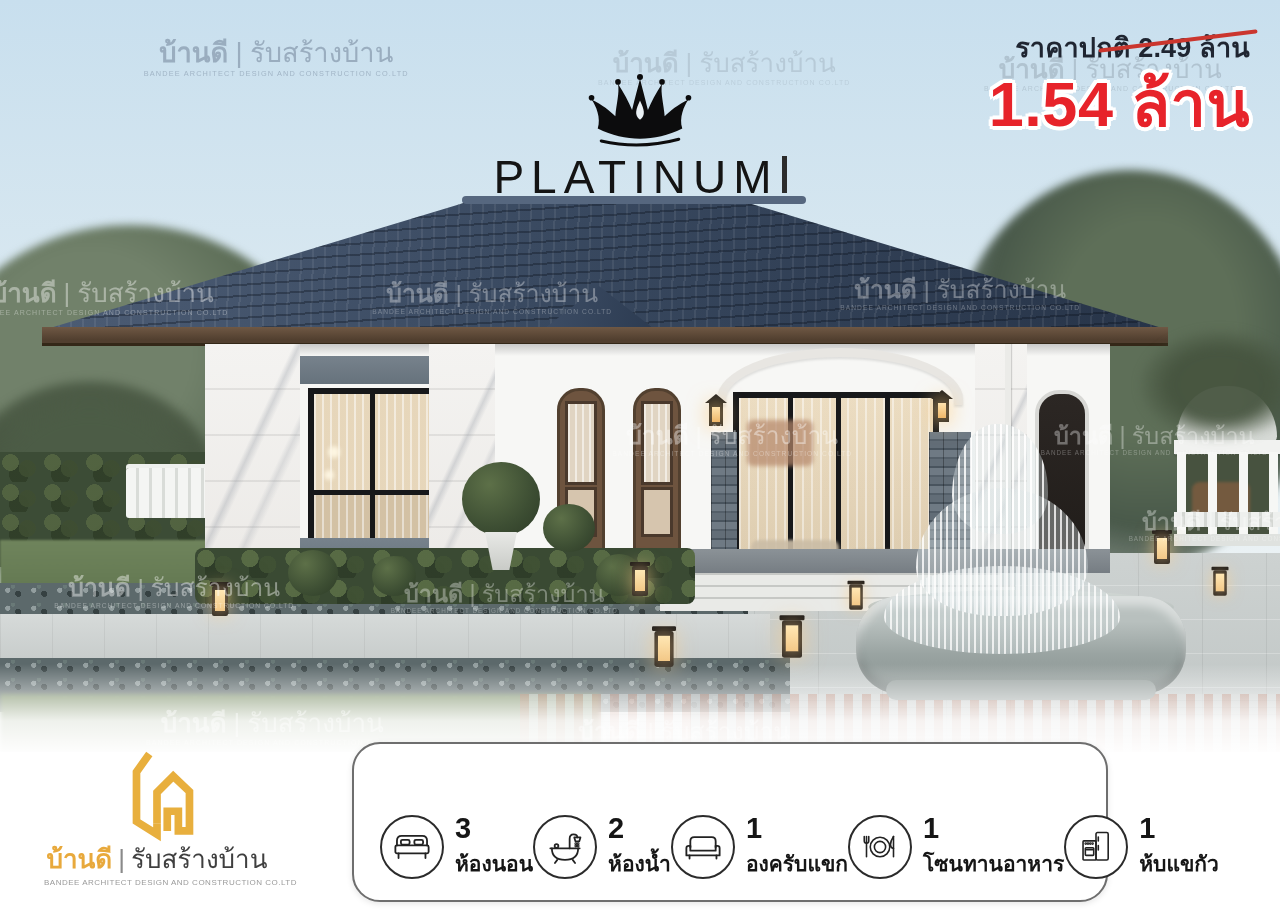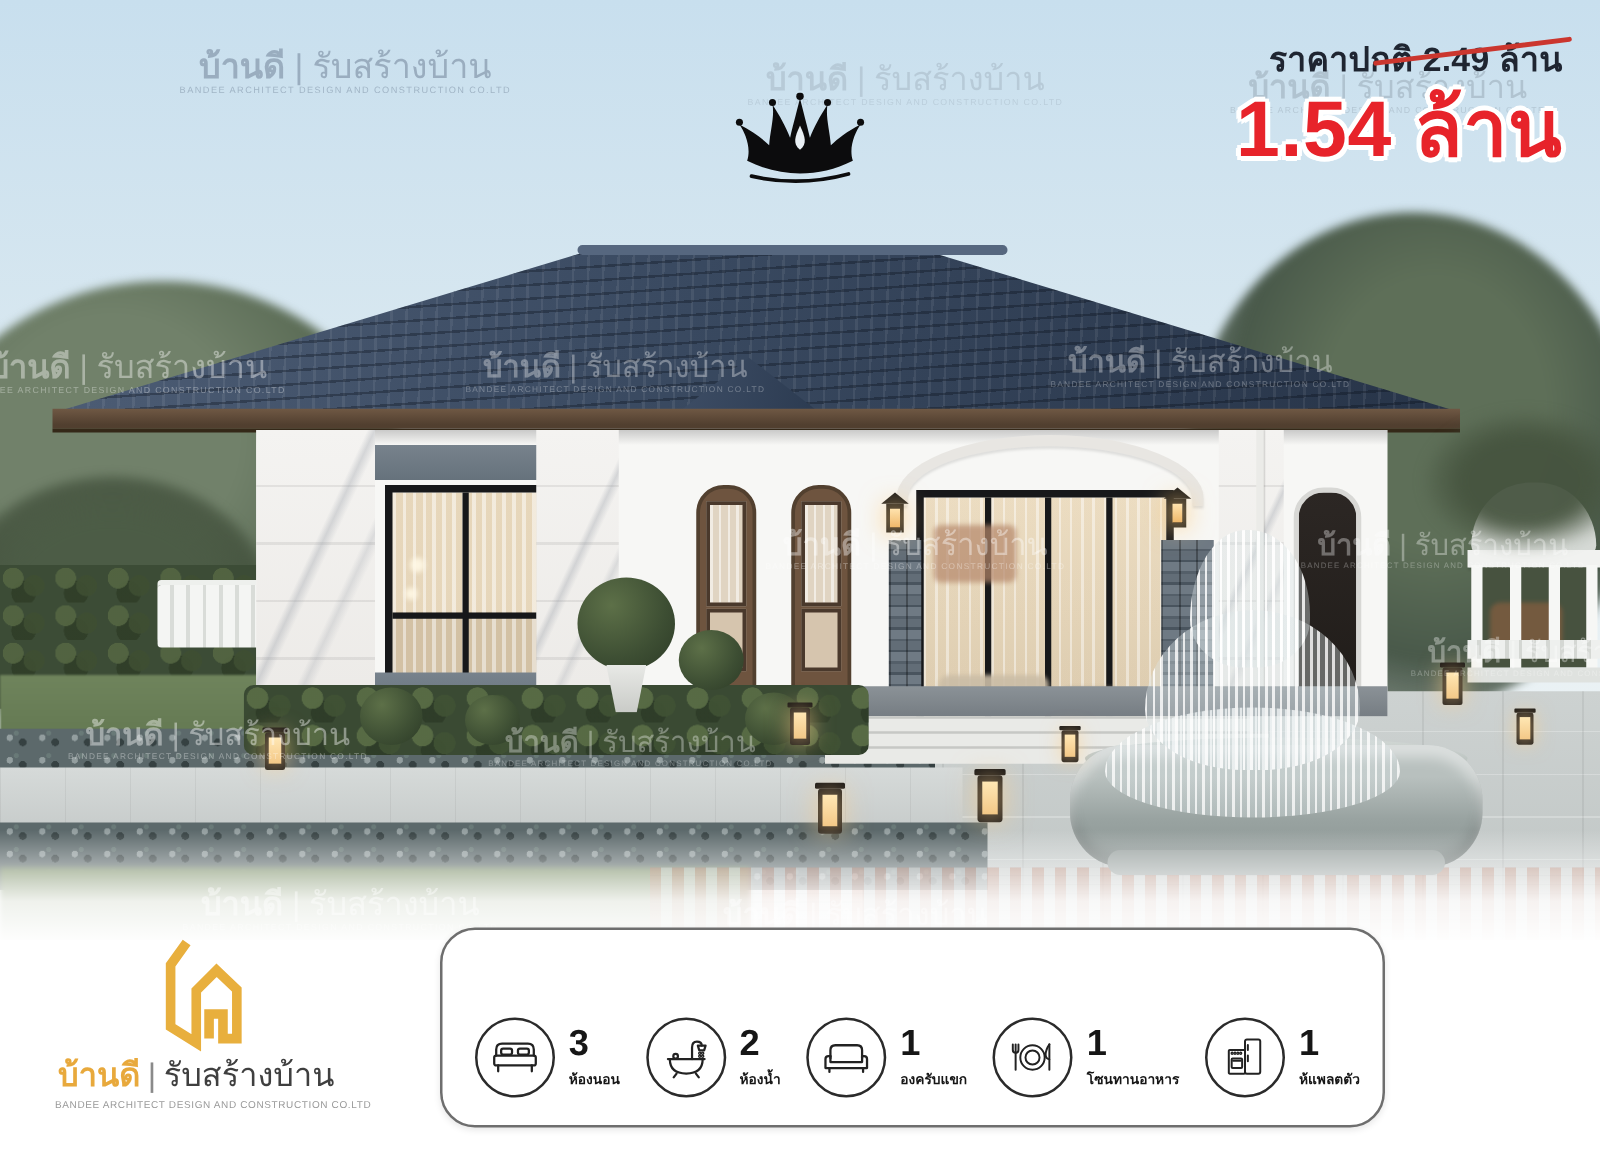--- a/index.html
+++ b/index.html
@@ -164,21 +164,21 @@
   .card{left:352px;top:742px;width:752px;height:156px;z-index:21;background:#fff;border:2px solid #6e6e6e;border-radius:28px;box-shadow:0 2px 6px rgba(0,0,0,.10);}
   .pill{position:absolute;left:236px;top:14px;width:326px;height:47px;background:#59595b;border-radius:26px;
     display:flex;align-items:center;justify-content:center;color:#fff;font-size:28px;font-weight:800;letter-spacing:.3px;
     box-shadow:inset 0 -3px 0 rgba(0,0,0,.22);}
   .features{position:absolute;left:26px;right:18px;top:70px;display:flex;justify-content:space-between;align-items:center;}
   .feature{display:flex;align-items:center;gap:11px;}
   .fcircle{width:60px;height:60px;border:2.5px solid #2b2b2b;border-radius:50%;background:#fff;
     display:flex;align-items:center;justify-content:center;flex:0 0 auto;}
   .fmeta{display:flex;flex-direction:column;}
   .fcount{font-size:29px;font-weight:800;color:#161616;line-height:1;}
-  .flabel{font-size:11px;font-weight:700;color:#161616;margin-top:4px;white-space:nowrap;}
+  .flabel{font-size:21px;font-weight:700;color:#161616;margin-top:4px;white-space:nowrap;}
   .icon{stroke:#222;fill:none;stroke-width:2.3;stroke-linecap:round;stroke-linejoin:round;}
   
   .footer-logo{left:44px;top:748px;width:226px;z-index:21;text-align:center;}
   .fl-text{white-space:nowrap;font-size:26px;line-height:1;}
   .fl-brand{font-weight:800;color:#e8a93c;}
   .fl-div{font-weight:300;color:#8a8a8a;margin:0 6px;}
   .fl-tag{font-weight:500;color:#3f3f3f;}
   .fl-sub{margin-top:6px;font-size:8px;letter-spacing:.5px;color:#9a9a9a;white-space:nowrap;font-weight:500;}
 </style>
 </head>
@@ -325,20 +325,23 @@
     <svg class="crown" width="126" height="74" viewBox="0 0 120 84">
       <path fill="#0c0c0d" d="M12,62 C16,50 10,36 5,29 C17,35 26,42 32,48 C33,34 37,22 35,11 C42,22 47,31 51,41 C54,28 58,14 60,5 C62,14 66,28 69,41 C73,31 78,22 85,11 C83,22 87,34 88,48 C94,42 103,35 115,29 C110,36 104,50 108,62 C92,70 76,73.5 60,73.5 C44,73.5 28,70 12,62 Z"></path>
       <circle cx="5" cy="27" r="3.2" fill="#0c0c0d"></circle>
         <circle cx="35" cy="9" r="3.2" fill="#0c0c0d"></circle>
       <circle cx="60" cy="3.5" r="3.4" fill="#0c0c0d"></circle>
         <circle cx="85" cy="9" r="3.2" fill="#0c0c0d"></circle>
       <circle cx="115" cy="27" r="3.2" fill="#0c0c0d"></circle>
       <path fill="#e9f0f4" d="M60,30 C55.5,40 53,46.5 60,52 C67,46.5 64.5,40 60,30 Z"></path>
       <path fill="none" stroke="#0c0c0d" stroke-width="3.4" stroke-linecap="round" d="M16,76 Q60,86 104,74"></path>
     </svg>
+    <div>
+      <span class="pt-word">PLATINUM</span><span class="pt-bar"></span>
+    </div>
   </div>
 
   <div class="abs price">
     <div class="price-reg">
       <span>ราคาปกติ 2.49 ล้าน</span>
       <div class="strike"></div>
     </div>
     <div class="price-promo">1.54 ล้าน</div>
   </div>
 
@@ -423,21 +426,21 @@
             <circle cx="7.5" cy="17.5" r="0.7"></circle>
               <circle cx="10.5" cy="17.5" r="0.7"></circle>
             <circle cx="13.5" cy="17.5" r="0.7"></circle>
               <circle cx="16.5" cy="17.5" r="0.7"></circle>
             <rect x="7" y="23" width="11" height="10" rx="1"></rect>
             <path d="M8.5,25.5 H16.5"></path>
           </svg>
         </div>
         <div class="fmeta">
           <span class="fcount">1</span>
-          <span class="flabel">ห้แพลตตัว</span>
+          <span class="flabel">ห้บแขกัว</span>
         </div>
       </div>
 
     </div>
   </div>
 
   <div class="abs footer-logo">
     <svg width="96" height="94" viewBox="0 0 110 110">
       <g fill="none" stroke="#e8af3d" stroke-width="9" stroke-linejoin="miter" stroke-linecap="butt">
         <path d="M46,7 L31,28 L31,86 L55,101 L55,88"></path>

